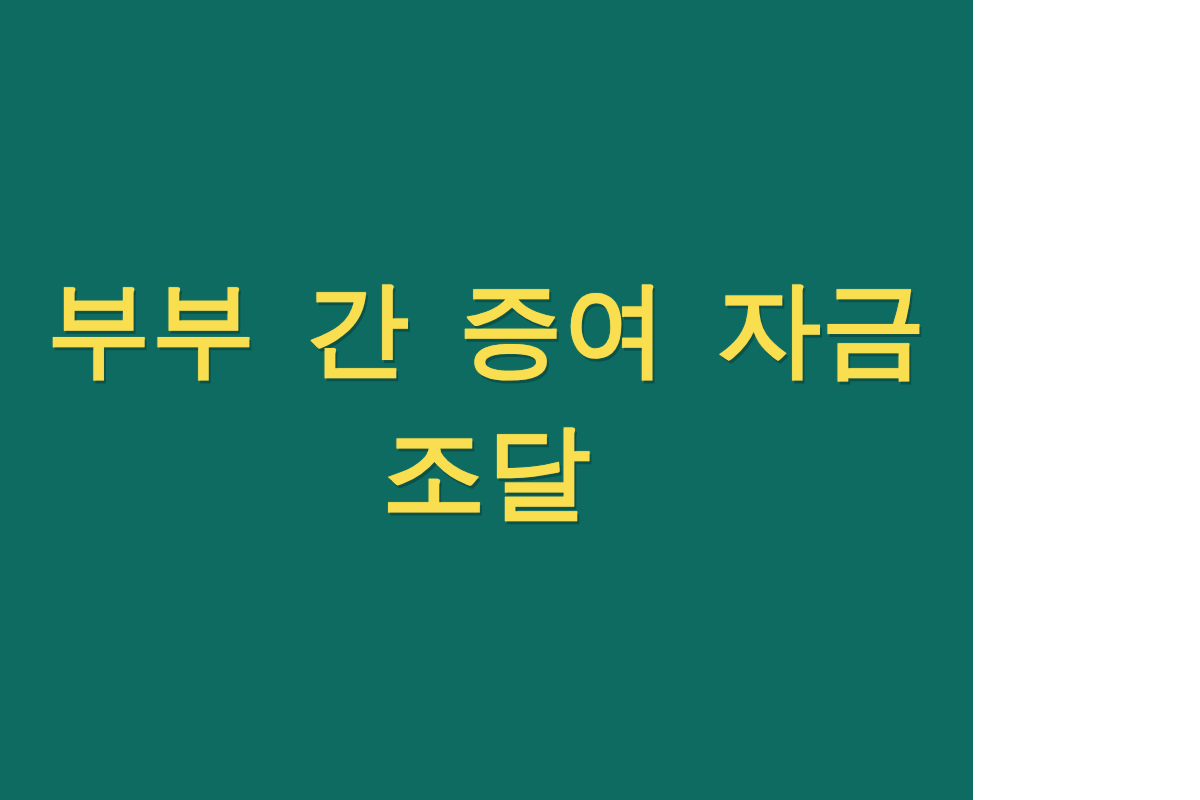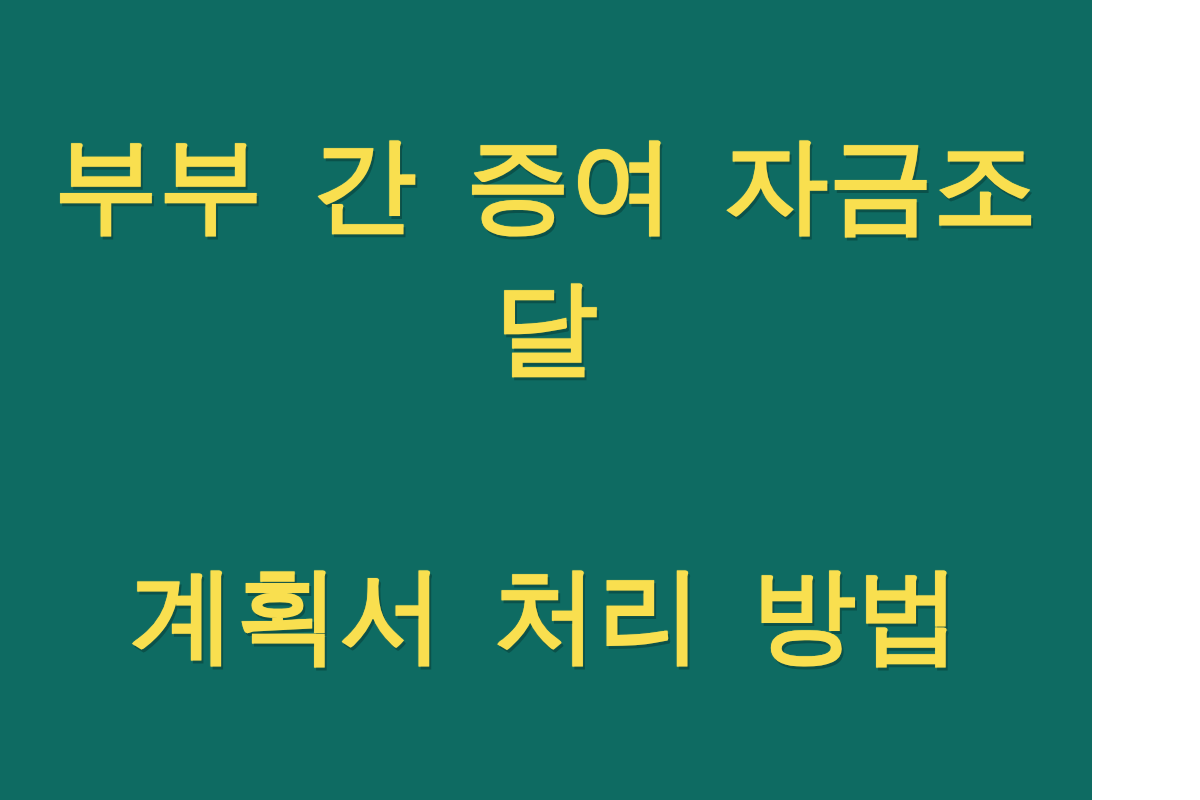--- a/index.html
+++ b/index.html
@@ -12,21 +12,21 @@
     width: 1200px;
     height: 800px;
     overflow: hidden;
     font-family: "Liberation Sans", "DejaVu Sans", sans-serif;
   }
 
   
   .title-card {
     position: relative;
     box-sizing: border-box;
-    width: 1092px;
+    width: 973px;
     height: 800px;
     background-color: #0E6B62;
     display: flex;
     align-items: center;
     justify-content: center;
   }
 
   
   .headline {
     position: absolute;
@@ -59,16 +59,15 @@
   .headline .line-1 { font-size: 104px; }
   .headline .line-2 { font-size: 104px; }
 </style>
 </head>
 <body>
 
 <div class="title-card" style="background-color: rgb(14, 107, 98);">
 
   <div class="headline" style="color: rgb(249, 223, 79);">
     <span class="line line-1">부부 간 증여 자금조달</span>
-    <span class="line line-2">계획서 처리 방법</span>
   </div>
 
 </div>
 
 </body></html>

